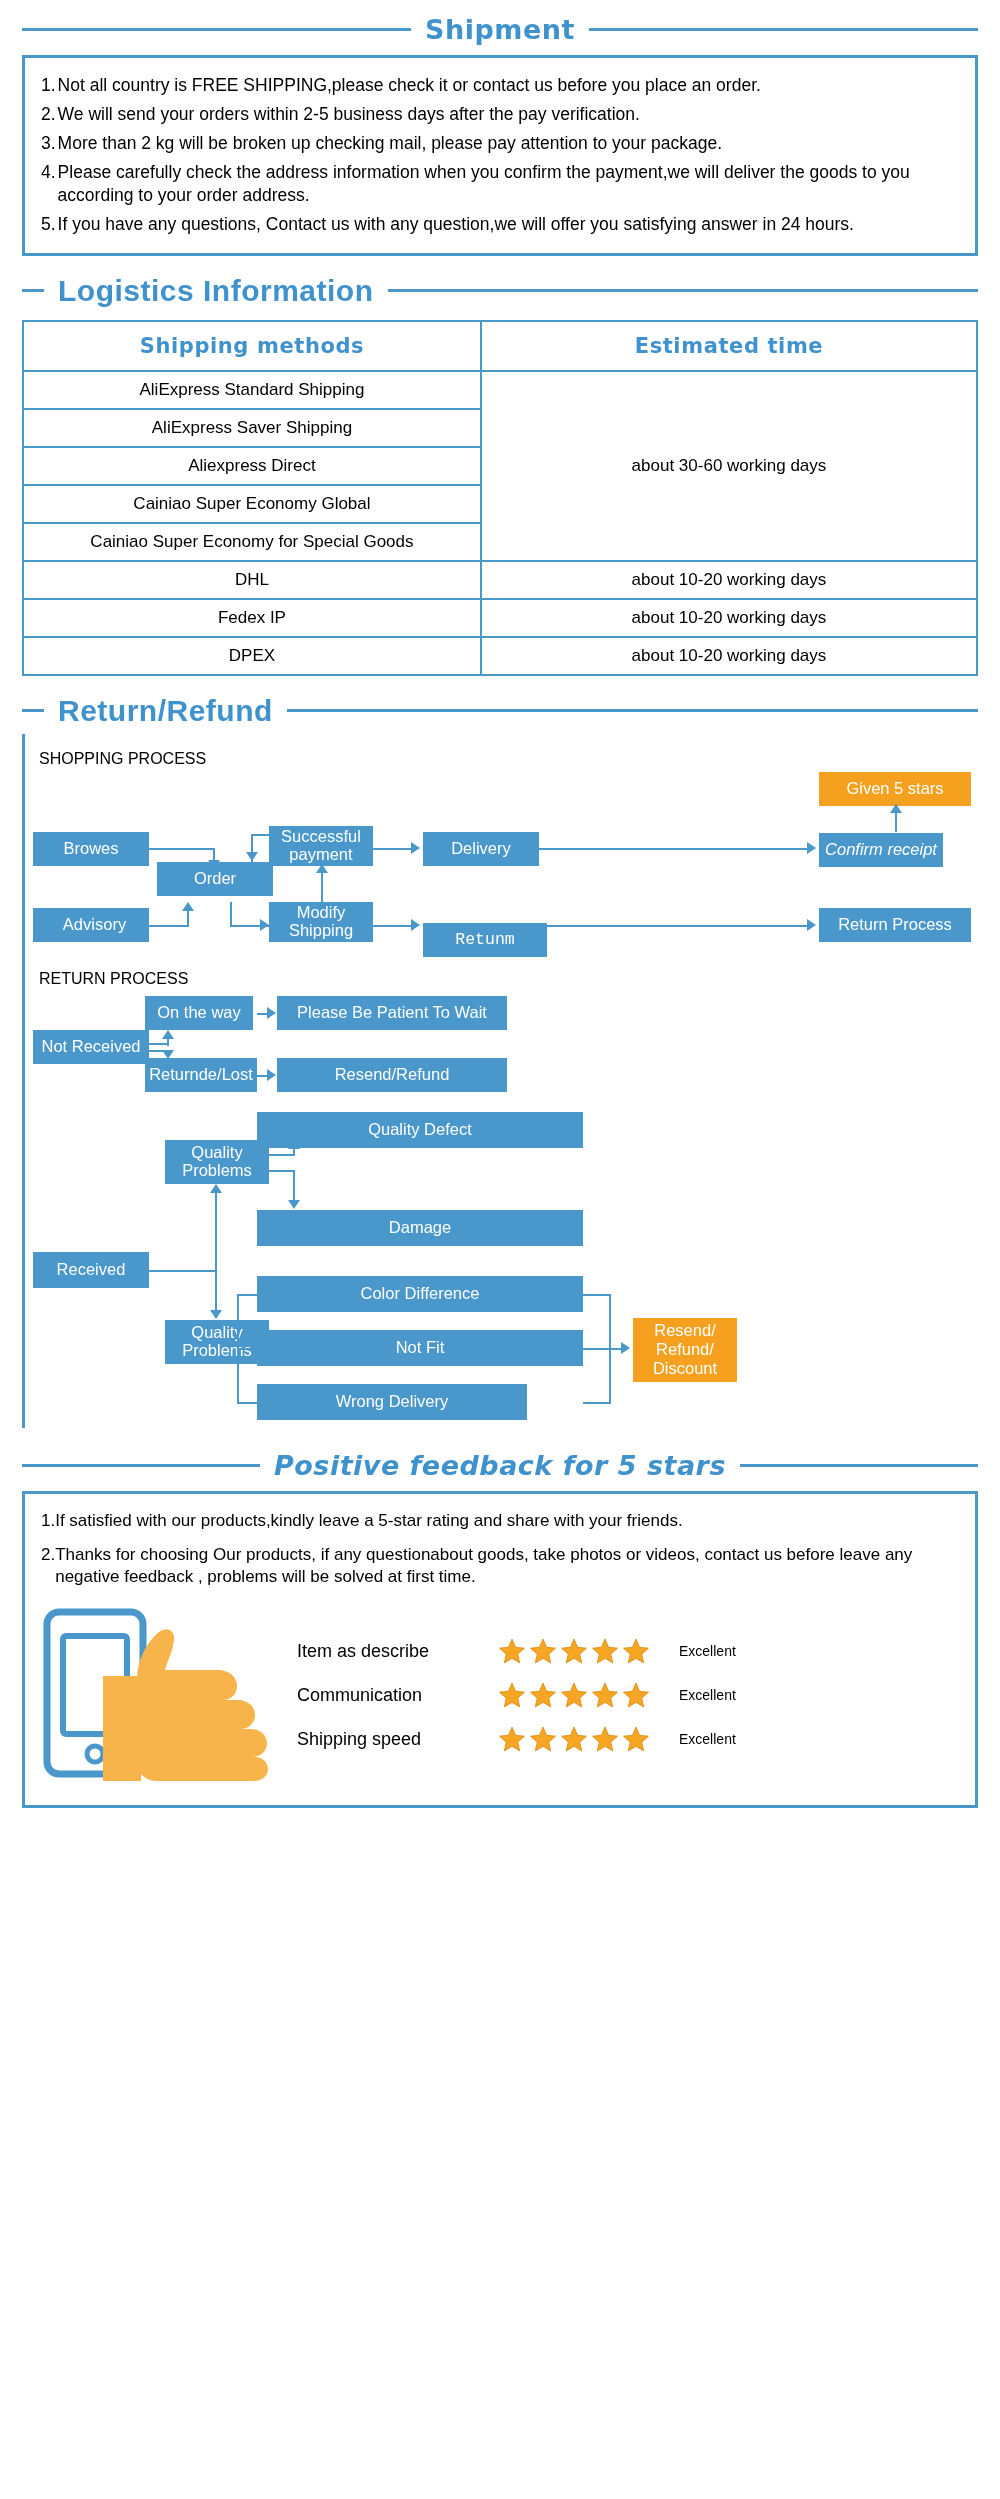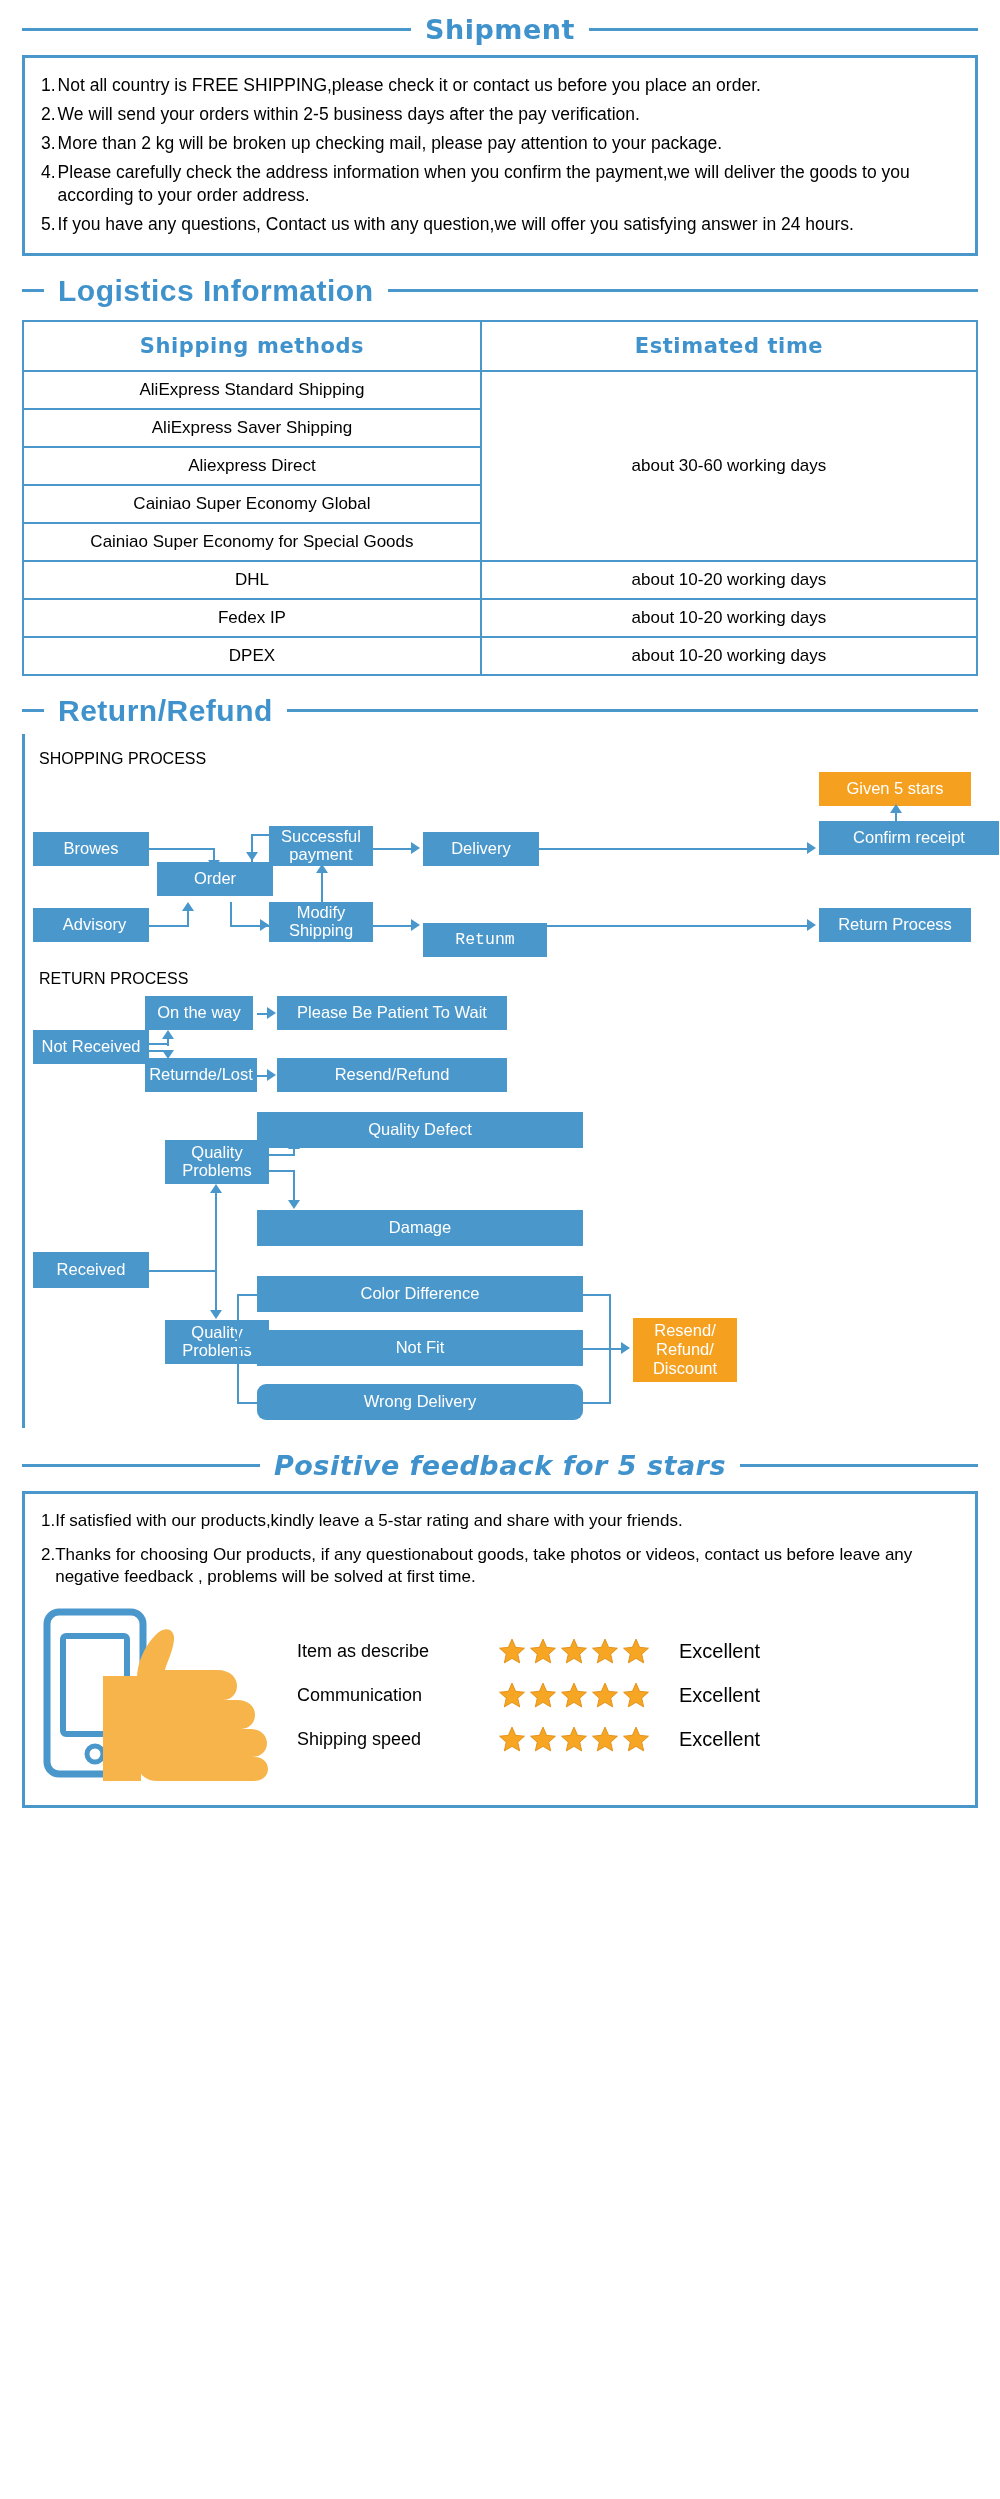--- a/index.html
+++ b/index.html
@@ -129,21 +129,21 @@
   .fb-num{flex:0 0 auto;}
   .fb-text{flex:1 1 auto;}
 
   .fb-body{display:flex;align-items:center;padding:4px 16px 24px 16px;gap:16px;}
   .thumb-art{position:relative;width:240px;height:175px;flex:0 0 auto;}
   .ratings{flex:1 1 auto;display:flex;flex-direction:column;gap:18px;padding-top:4px;}
   .rate-row{display:flex;align-items:center;gap:30px;font-size:18px;}
   .rate-name{width:172px;flex:0 0 auto;}
   .stars{display:flex;gap:5px;flex:0 0 auto;}
   .star{width:26px;height:26px;display:block;}
-  .rate-verdict{flex:0 0 auto;font-size:20px;}
+  .rate-verdict{flex:0 0 auto;font-size:14px;}
 
   .spacer-sm{height:10px;}
 </style>
 </head>
 <body>
 
 <div class="page">
 
   <div class="sec-head head-shipment centered">
     <div class="rule"></div>
@@ -237,21 +237,21 @@
 
     <div class="flow-label">SHOPPING PROCESS</div>
 
     <div class="flow" style="height:190px;">
 
       <div class="node orange" style="left:794px;top:4px;width:152px;height:34px;">Given 5 stars</div>
 
       <div class="node" style="left:8px;top:64px;width:116px;height:34px;">Browes</div>
       <div class="node" style="left:244px;top:58px;width:104px;height:40px;">Successful payment</div>
       <div class="node" style="left:398px;top:64px;width:116px;height:34px;">Delivery</div>
-      <div class="node" style="left:794px;top:53px;width:180px;height:34px;">Confirm receipt</div>
+      <div class="node" style="left:794px;top:65px;width:124px;height:34px;font-style:italic;">Confirm receipt</div>
 
       <div class="node" style="left:132px;top:94px;width:116px;height:34px;">Order</div>
 
       <div class="node" style="left:8px;top:140px;width:116px;height:34px;padding-left:11px;">Advisory</div>
       <div class="node" style="left:244px;top:134px;width:104px;height:40px;">Modify Shipping</div>
       <div class="node" style="left:398px;top:155px;width:124px;height:34px;font-family:Liberation Mono, monospace;">Retunm</div>
       <div class="node" style="left:794px;top:140px;width:152px;height:34px;">Return Process</div>
 
       <div class="conn h" style="left:124px;top:80px;width:66px;"></div>
       <div class="conn v" style="left:188px;top:80px;height:14px;"></div>
@@ -317,21 +317,21 @@
 
       <div class="node" style="left:232px;top:4px;width:326px;height:36px;">Quality Defect</div>
       <div class="node" style="left:140px;top:32px;width:104px;height:44px;">Quality Problems</div>
       <div class="node" style="left:232px;top:102px;width:326px;height:36px;">Damage</div>
 
       <div class="node" style="left:8px;top:144px;width:116px;height:36px;">Received</div>
 
       <div class="node" style="left:232px;top:168px;width:326px;height:36px;">Color Difference</div>
       <div class="node" style="left:140px;top:212px;width:104px;height:44px;">Quality Problems</div>
       <div class="node" style="left:232px;top:222px;width:326px;height:36px;">Not Fit</div>
-      <div class="node" style="left:232px;top:276px;width:326px;height:36px;border-radius:9px;">Wrong Delivery</div>
+      <div class="node" style="left:232px;top:276px;width:270px;height:36px;">Wrong Delivery</div>
 
       <div class="node orange" style="left:608px;top:210px;width:104px;height:64px;line-height:1.15;">Resend/ Refund/ Discount</div>
 
       <div class="conn h" style="left:244px;top:46px;width:26px;"></div>
       <div class="conn v" style="left:268px;top:40px;height:8px;"></div>
       <div class="arrow up" style="left:263px;top:32px;"></div>
 
       <div class="conn h" style="left:244px;top:62px;width:26px;"></div>
       <div class="conn v" style="left:268px;top:62px;height:32px;"></div>
       <div class="arrow down" style="left:263px;top:92px;"></div>

